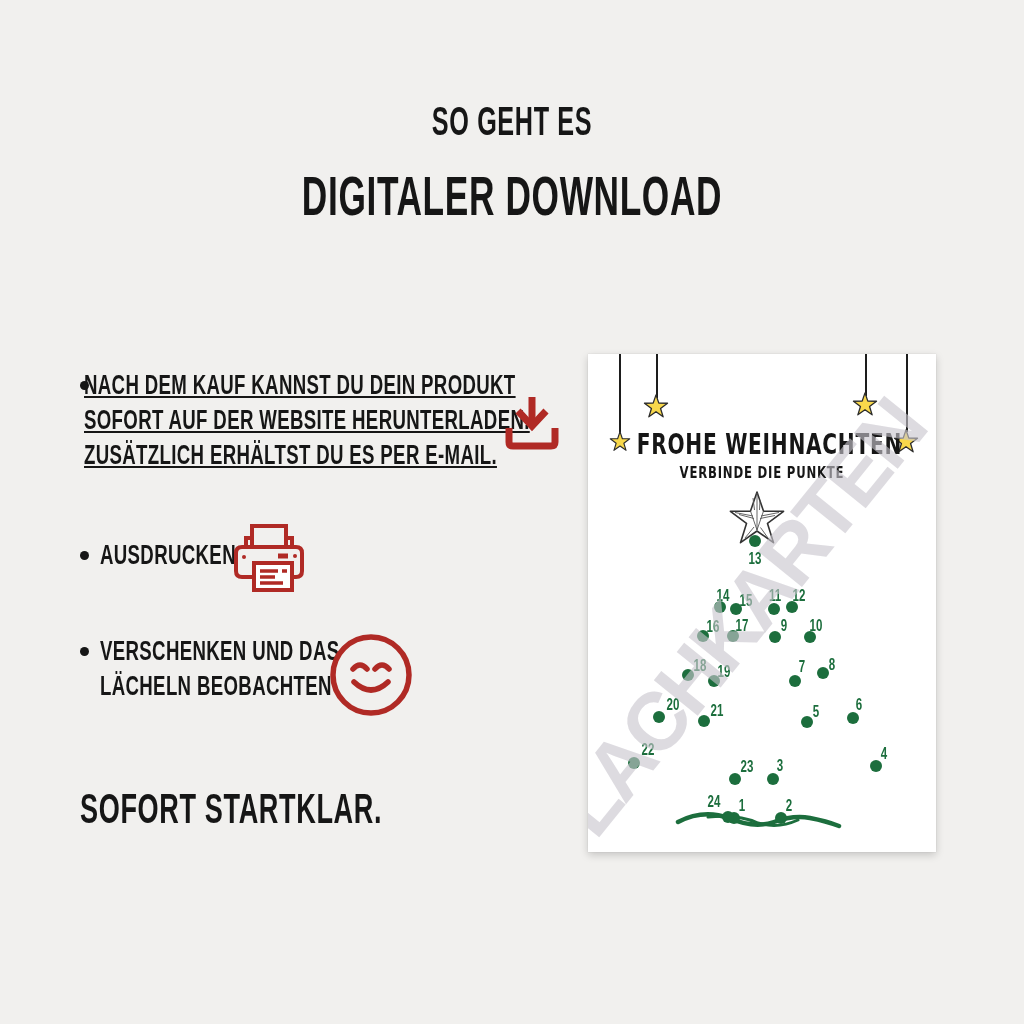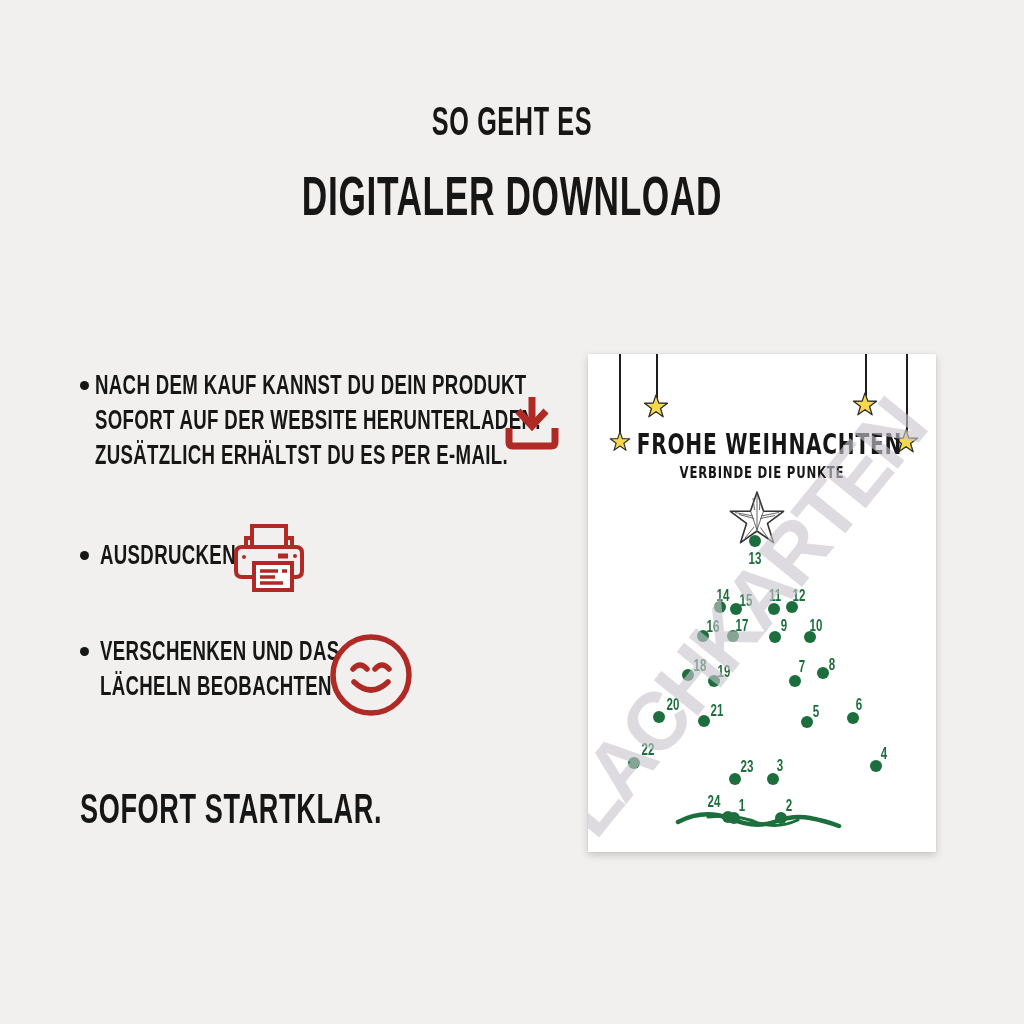--- a/index.html
+++ b/index.html
@@ -72,21 +72,21 @@
   }
   svg{display:block;}
 </style>
 </head>
 <body>
 
 <div class="abs h1">SO GEHT ES</div>
 <div class="abs h2">DIGITALER DOWNLOAD</div>
 
 <div class="abs bullet-dot" style="left:80px;top:381px;"></div>
-<div class="abs" style="left:95px;top:368px;">
+<div class="abs" style="left:84px;top:368px;text-decoration:underline;">
   <div class="li-text">NACH DEM KAUF KANNST DU DEIN PRODUKT</div>
   <div class="li-text">SOFORT AUF DER WEBSITE HERUNTERLADEN.</div>
   <div class="li-text">ZUSÄTZLICH ERHÄLTST DU ES PER E-MAIL.</div>
 </div>
 <div class="abs" style="left:504px;top:392px;">
   <svg width="56" height="60" viewBox="0 0 56 60" fill="none" stroke="var(--red)" stroke-width="7">
     <path d="M28 5 V31"></path>
     <path d="M14 19 L28 34 L42 19" stroke-linejoin="miter"></path>
     <path d="M5 36 V50 Q5 54 9 54 H47 Q51 54 51 50 V36"></path>
   </svg>

